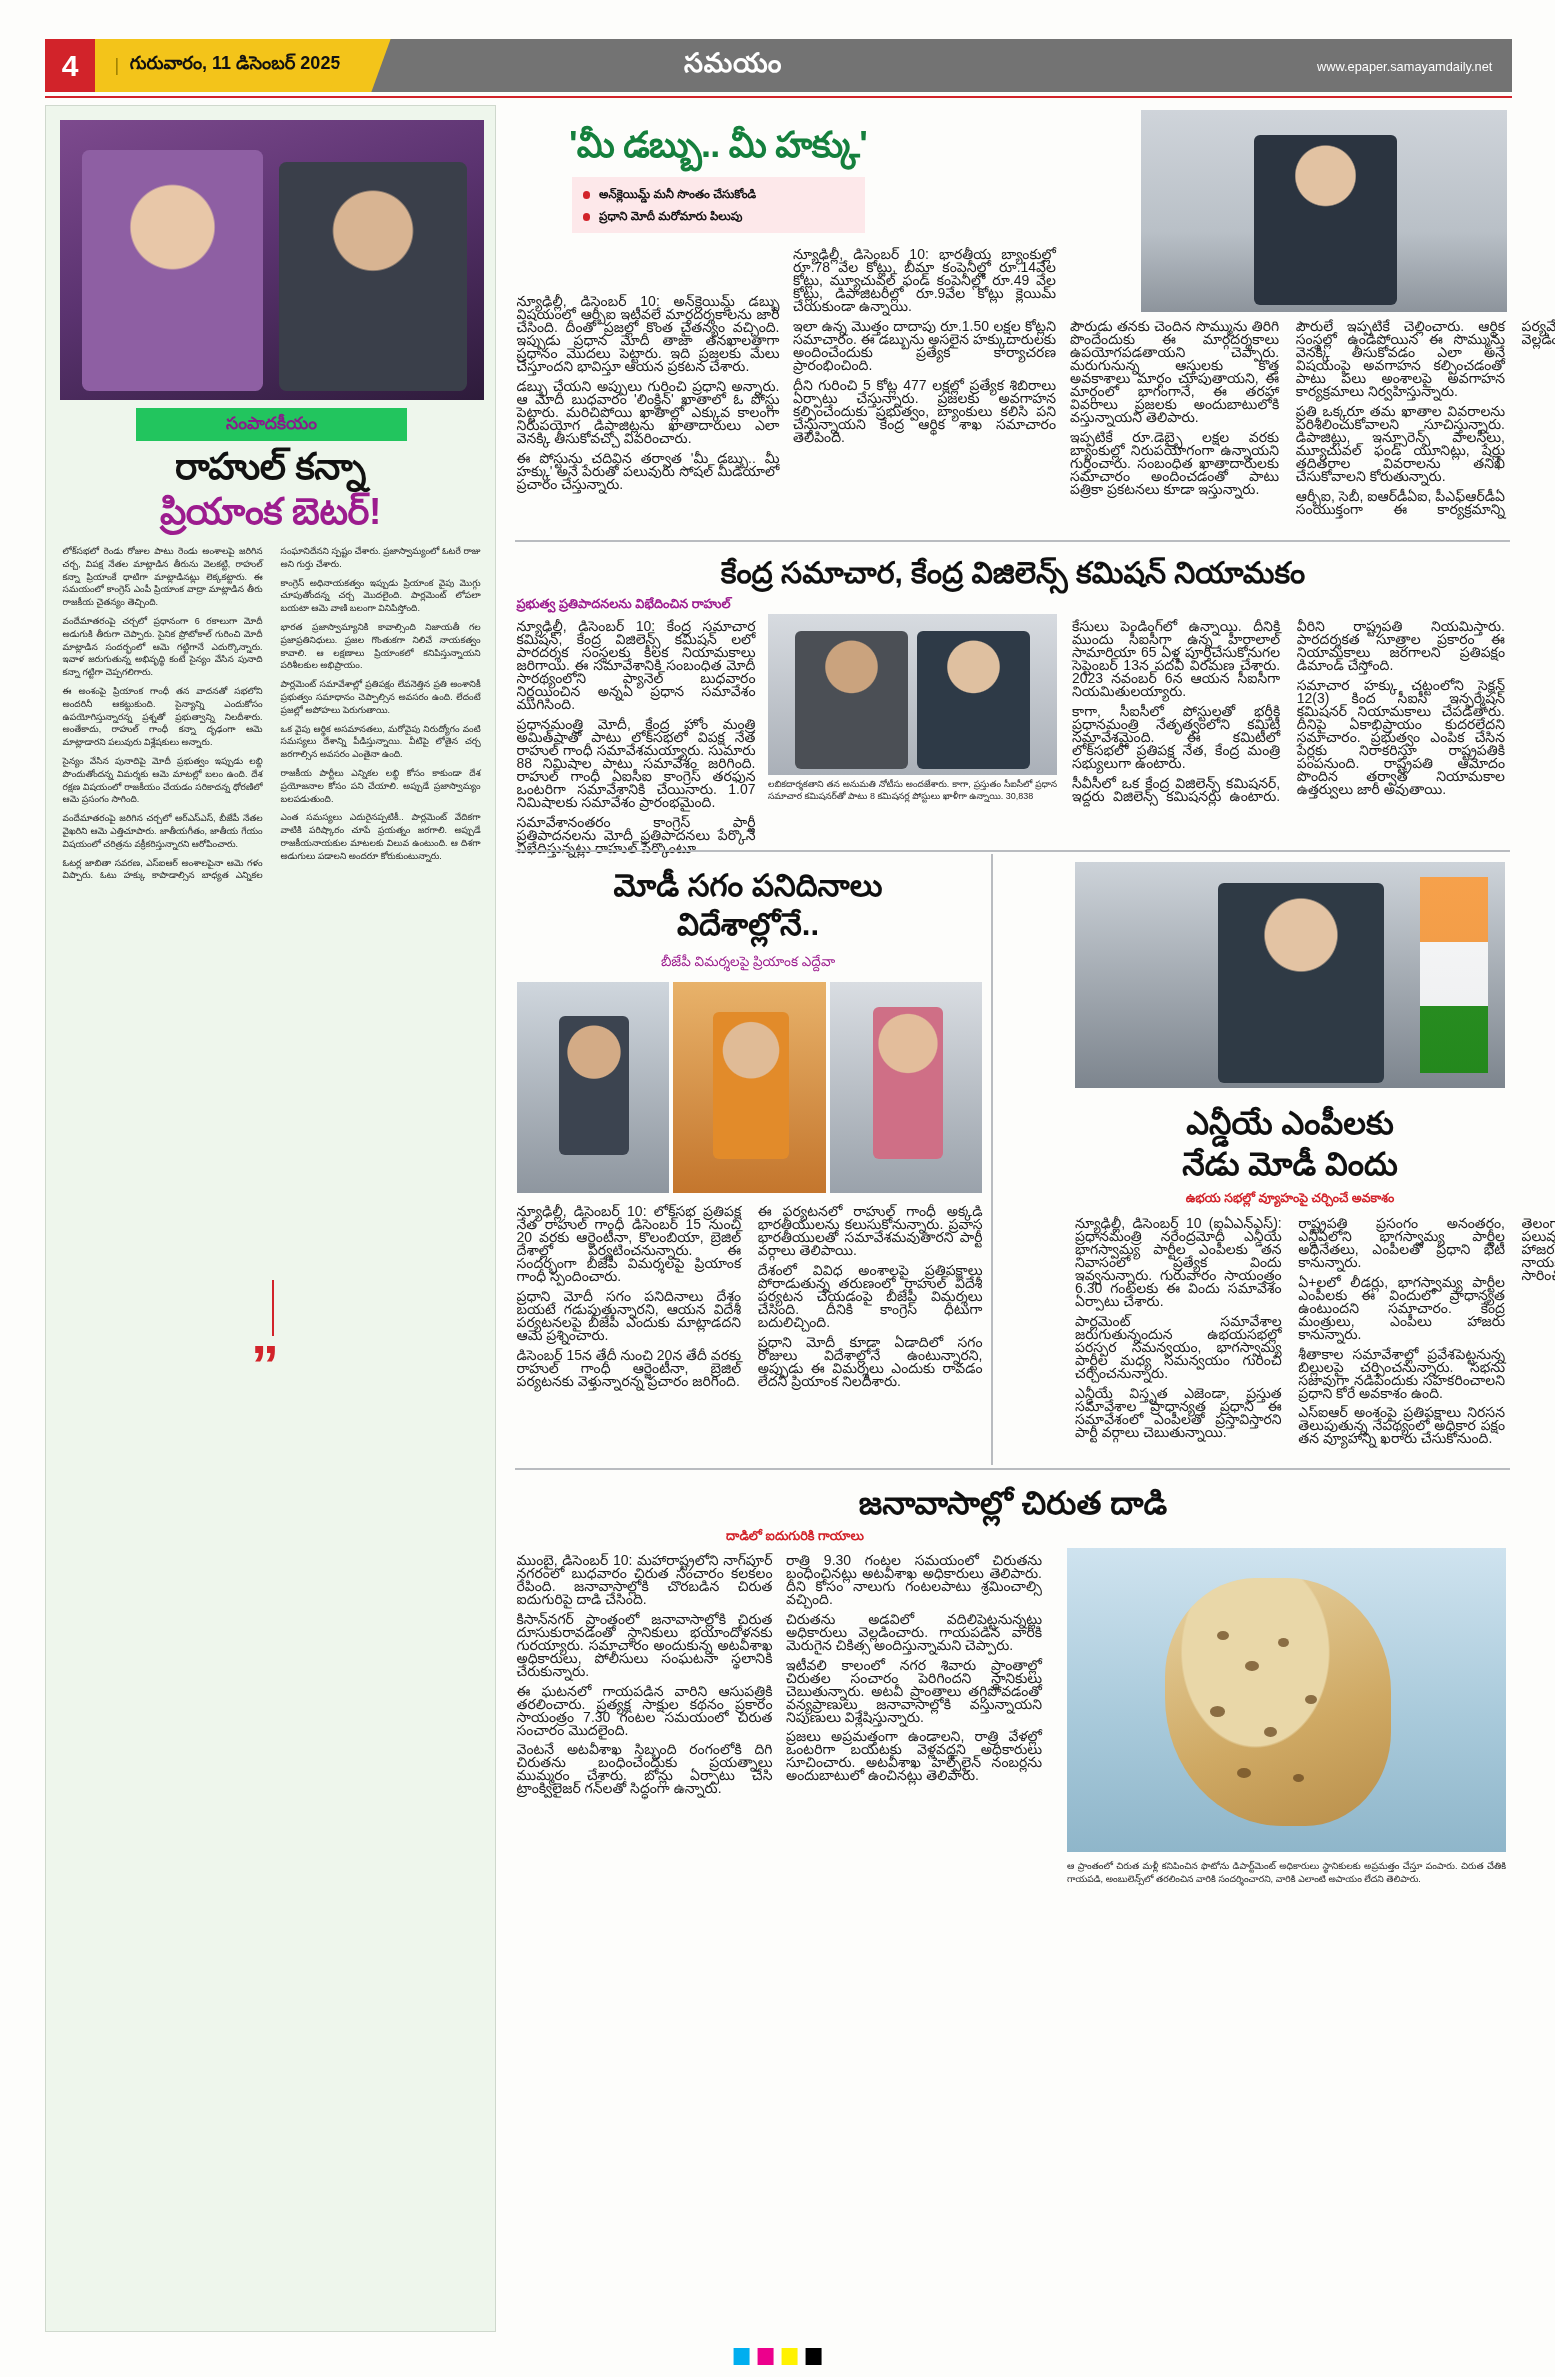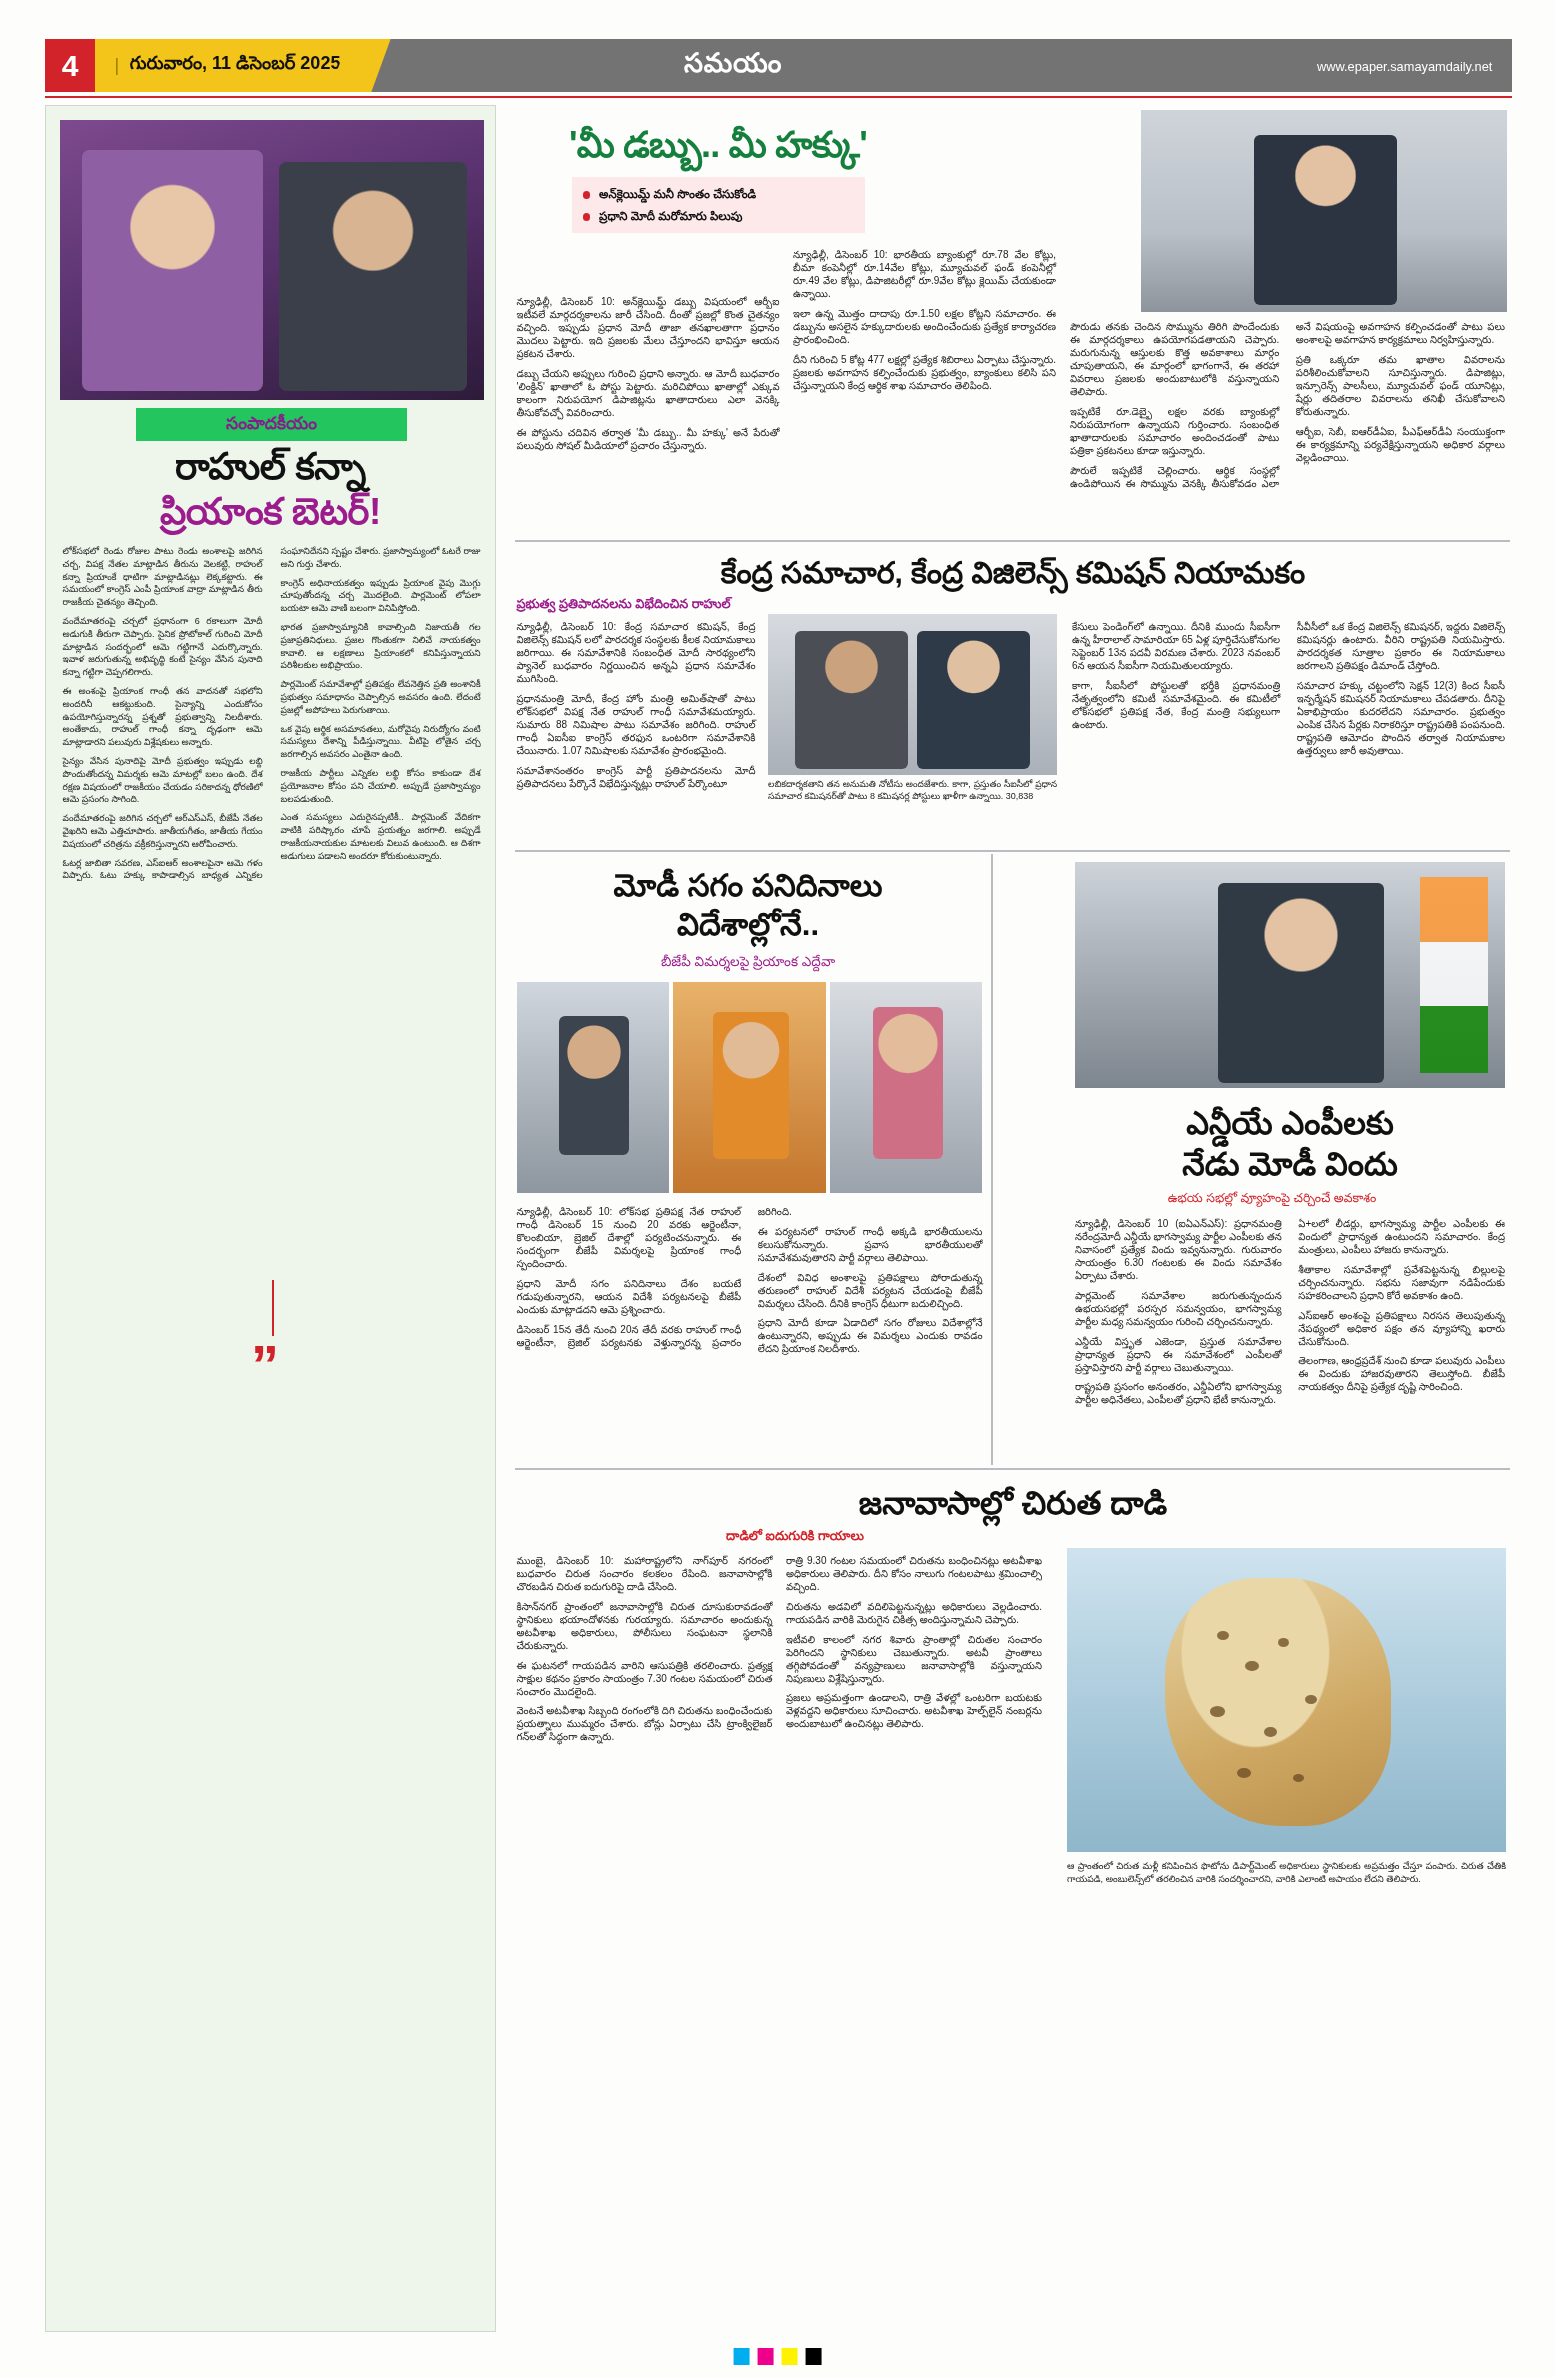--- a/index.html
+++ b/index.html
@@ -48,21 +48,21 @@
     position:absolute;left:-21px;top:0;width:42px;height:100%;
     background:#f3c41a;transform:skewX(-20deg);
   }
   .rule-under{
     position:absolute;left:45px;top:96px;width:1467px;height:2.3px;background:#d2232a;
   }
 
   
   .box{position:absolute;box-sizing:border-box;}
   .body-text{
-    font-size:10px;line-height:13px;text-align:justify;color:#1a1a1a;
+    font-size:14px;line-height:13px;text-align:justify;color:#1a1a1a;
     -webkit-hyphens:auto;hyphens:auto;
   }
   .body-text p{margin:0 0 6.8px 0;}
 
   
   .edit-col{
     left:45px;top:105px;width:451px;height:2227px;
     background:#eef6ec;border:1.5px solid #cfd8cd;
   }
   .edit-photo{
@@ -218,22 +218,22 @@
   .s4-photo .flag{
     position:absolute;right:16.6px;top:15px;width:68px;height:196px;
     background:linear-gradient(180deg,#ff9933 0 33%, #ffffff 33% 66%, #138808 66% 100%);
     opacity:.85;
   }
   .s4-head{
     position:absolute;left:566px;top:998px;width:430px;text-align:center;
     font-size:32px;font-weight:bold;color:#111;line-height:41px;
   }
   .s4-sub{
-    position:absolute;left:548px;top:1086px;width:430px;text-align:center;
-    font-size:12.4px;font-weight:normal;color:#d2232a;
+    position:absolute;left:566px;top:1086px;width:430px;text-align:center;
+    font-size:12.4px;font-weight:bold;color:#d2232a;
   }
   .s4-body{
     position:absolute;left:566px;top:1112px;width:430px;height:236px;
     column-count:2;column-gap:16.6px;
   }
 
   
   .s5-head{
     position:absolute;left:7.5px;top:1380px;width:993px;text-align:center;
     font-size:32px;font-weight:bold;color:#111;

